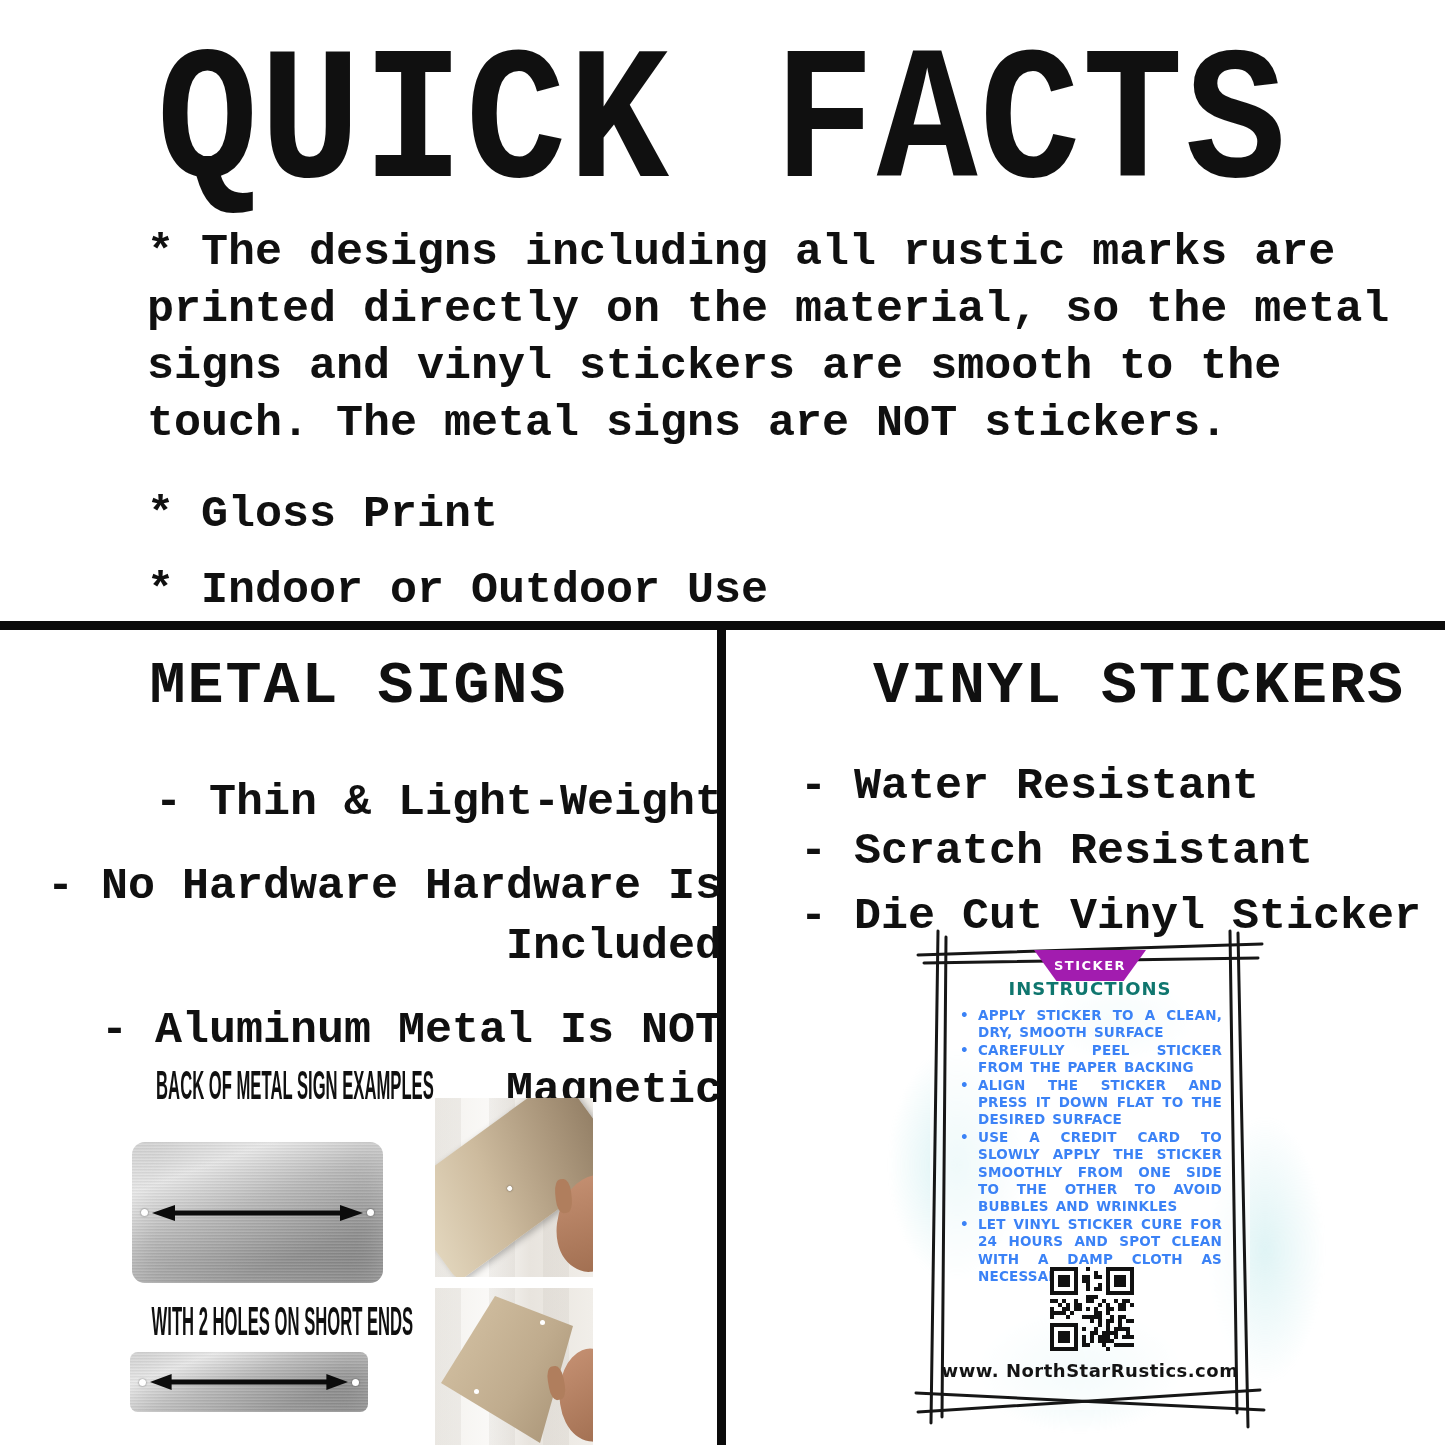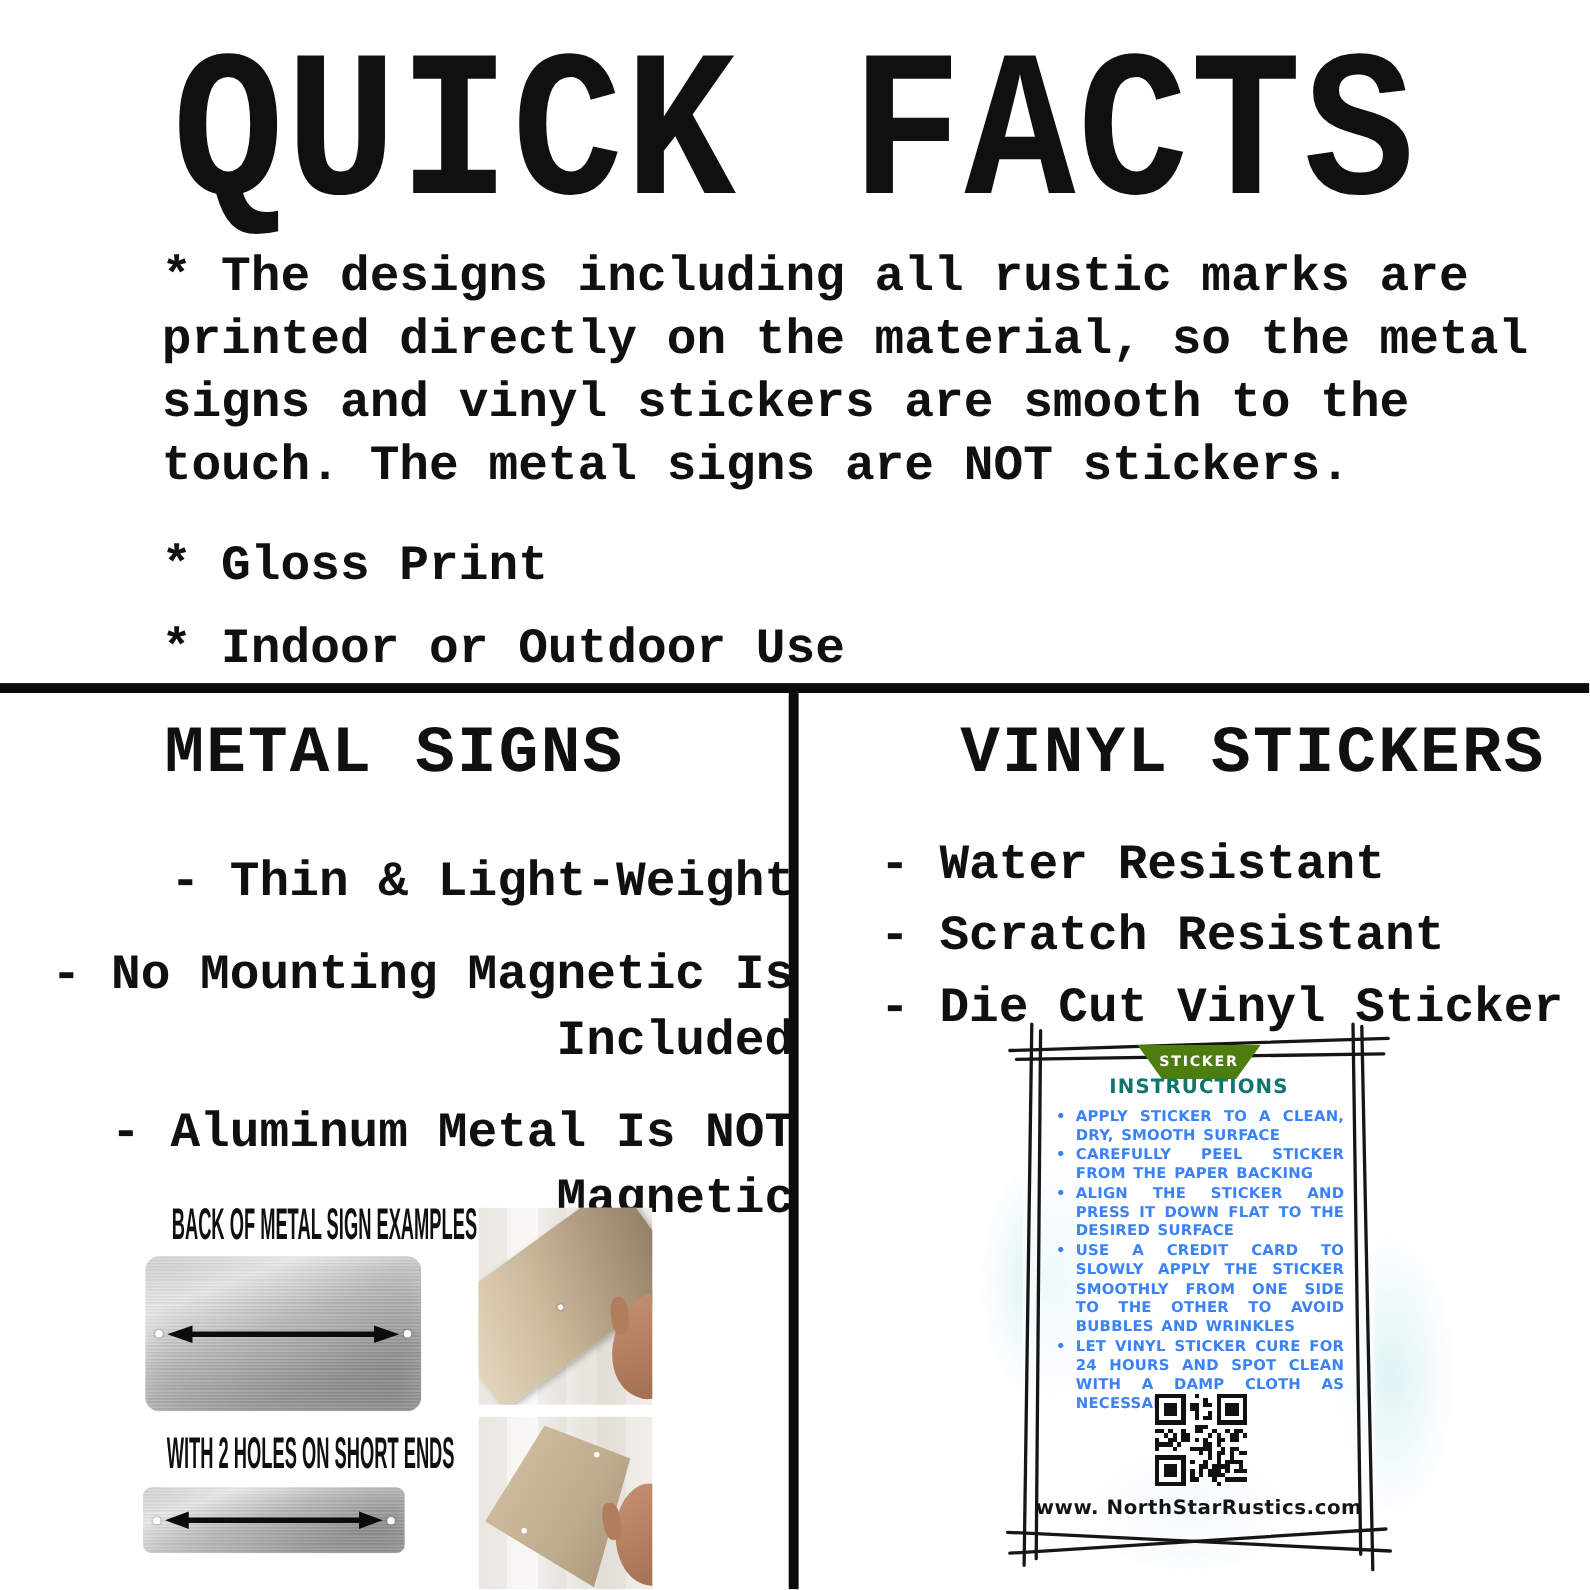--- a/index.html
+++ b/index.html
@@ -28,21 +28,21 @@
   .mlist li{list-style:none;margin:0 0 24px 0;}
   .vlist{position:absolute;left:800px;top:726px;width:640px;font-size:45px;font-weight:700;line-height:65px;margin-top:28px;}
   .vlist li{list-style:none;margin:0;white-space:nowrap;}
   .mlist,.vlist{padding:0;}
 
   
   .caption{position:absolute;width:360px;left:78px;text-align:center;
            font-family:"Liberation Sans",sans-serif;font-weight:700;white-space:nowrap;}
   .caption span{display:inline-block;font-size:26px;letter-spacing:0px;
                 transform:scale(0.64,1.55);transform-origin:center;}
-  .cap1{top:1098px;}
+  .cap1{top:1070px;}
   .cap2{top:1306px;}
   .plate{position:absolute;background:
            repeating-linear-gradient(0deg, rgba(255,255,255,0.10) 0 1px, rgba(0,0,0,0.05) 2px 3px),
            linear-gradient(160deg,#c9c9c9 0%,#e6e6e6 22%,#b9b9b9 45%,#8f8f8f 75%,#7f7f7f 100%);
          box-shadow:inset 0 0 30px rgba(255,255,255,0.25);}
   .plate1{left:132px;top:1142px;width:251px;height:141px;border-radius:13px;}
   .plate2{left:130px;top:1352px;width:238px;height:60px;border-radius:8px;}
   .hole{position:absolute;width:7px;height:7px;border-radius:50%;background:#ffffff;
         box-shadow:0 0 2px rgba(0,0,0,0.55);top:calc(50% - 3.5px);}
   .hole-l{left:9px;} .hole-r{right:9px;}
@@ -75,21 +75,21 @@
   
   .watercolor{position:absolute;border-radius:50%;filter:blur(2px);}
   .wc1{left:862px;top:1000px;width:190px;height:330px;background:radial-gradient(closest-side,rgba(150,218,222,0.38),rgba(150,218,222,0) 72%);}
   .wc2{left:1180px;top:1060px;width:170px;height:380px;background:radial-gradient(closest-side,rgba(150,218,222,0.30),rgba(150,218,222,0) 70%);}
   .wc3{left:930px;top:1280px;width:300px;height:180px;background:radial-gradient(closest-side,rgba(150,218,222,0.26),rgba(150,218,222,0) 70%);}
   .wc4{left:1010px;top:960px;width:220px;height:120px;background:radial-gradient(closest-side,rgba(150,218,222,0.22),rgba(150,218,222,0) 70%);}
 
   .card{position:absolute;left:930px;top:945px;width:320px;height:465px;background:rgba(255,255,255,0.6);}
   .sketch{position:absolute;left:-14px;top:-14px;width:348px;height:496px;overflow:visible;}
   .sketch path{stroke:#161616;stroke-width:3;fill:none;stroke-linecap:round;}
-  .banner{position:absolute;left:calc(50% - 56px);top:5px;width:112px;height:31px;background:#4d7c0f;
+  .banner{position:absolute;left:calc(50% - 56px);top:5px;width:112px;height:31px;background:#a21caf;
           clip-path:polygon(0 0,100% 0,80% 100%,20% 100%);
           display:flex;align-items:center;justify-content:center;}
   .banner span{color:#ffffff;font-family:"DejaVu Sans",sans-serif;font-weight:700;font-size:13px;letter-spacing:1.5px;}
   .card-heading{position:absolute;left:0;top:33px;width:100%;text-align:center;
                 font-family:"DejaVu Sans",sans-serif;font-weight:700;font-size:18px;letter-spacing:1px;color:#0f766e;}
   .ilist{position:absolute;left:24px;top:62px;width:268px;margin:0;padding:0;
          font-family:"DejaVu Sans",sans-serif;font-weight:700;font-size:13.5px;line-height:17.4px;
          color:#3b82f6;text-align:justify;letter-spacing:0.2px;word-spacing:2px;}
   .ilist li{list-style:none;position:relative;padding-left:24px;margin:0;}
   .ilist li::before{content:"\2022";position:absolute;left:6px;top:0;}
@@ -114,21 +114,21 @@
     <div class="gap1">* Gloss Print</div>
     <div class="gap2">* Indoor or Outdoor Use</div>
   </div>
 
   <div class="hdiv"></div>
   <div class="vdiv"></div>
 
   <div class="col-heading mh">METAL SIGNS</div>
   <ul class="mlist">
     <li>- Thin &amp; Light-Weight</li>
-    <li>- No Mounting Magnetic Is Included</li>
+    <li>- No Hardware Hardware Is Included</li>
     <li>- Aluminum Metal Is NOT Magnetic</li>
   </ul>
 
   <div class="caption cap1">
     <span>BACK OF METAL SIGN EXAMPLES</span>
   </div>
   <div class="plate plate1">
     <span class="hole hole-l"></span>
     <span class="hole hole-r"></span>
     <svg class="arrow" viewBox="0 0 220 22" preserveAspectRatio="none">

